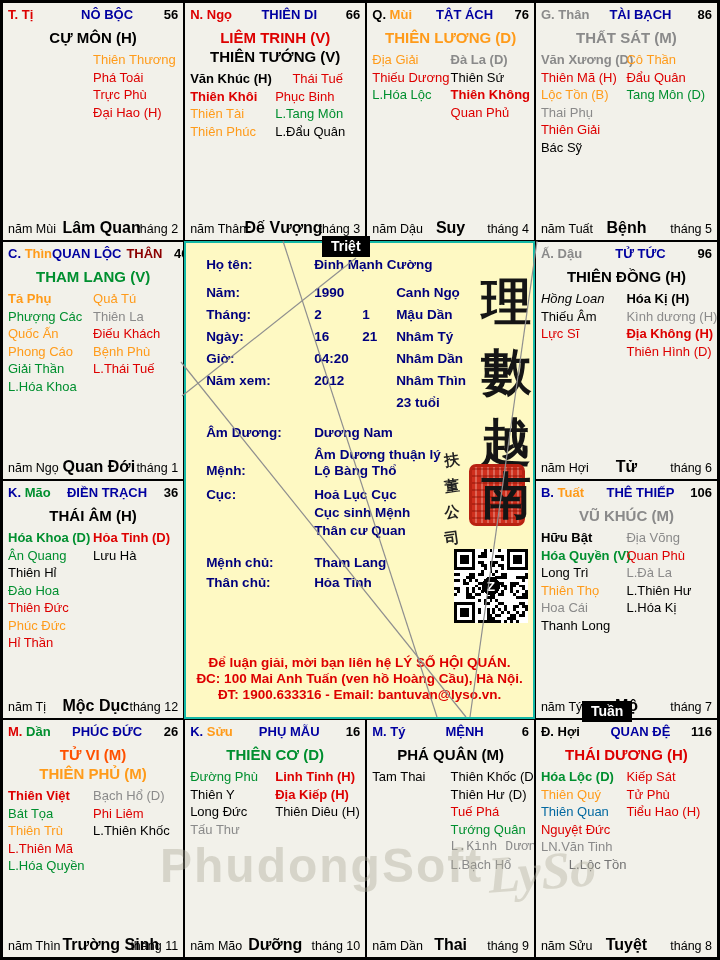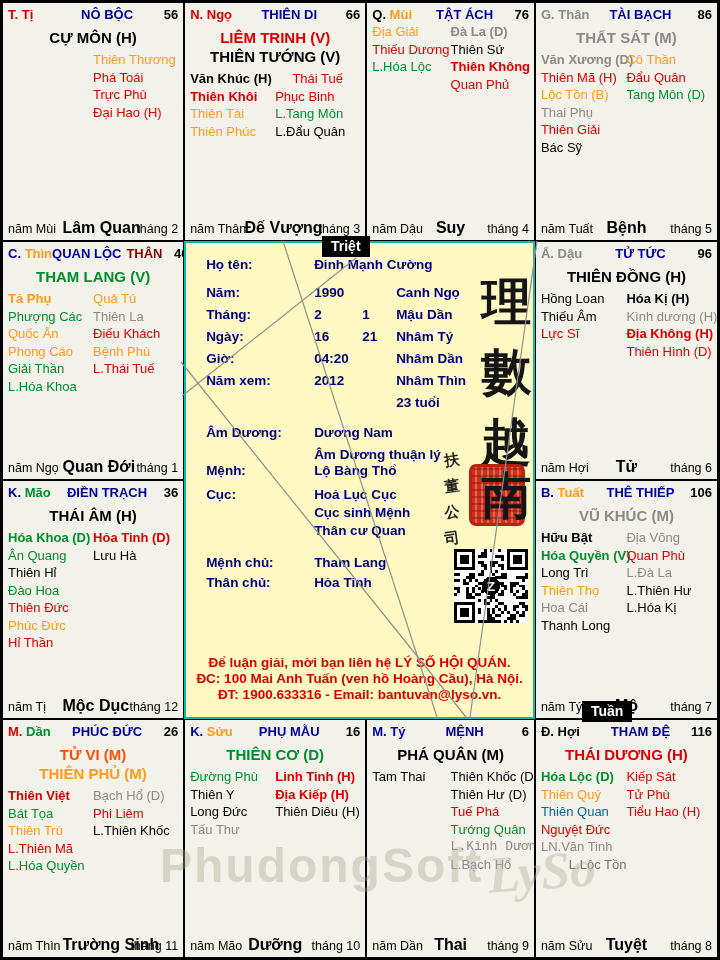--- a/index.html
+++ b/index.html
@@ -113,20 +113,23 @@
         <span class="nam">năm Thân</span>
         <span class="stage">Đế Vượng</span>
         <span class="thang">tháng 3</span>
       </div>
     </div>
   <div class="cell slot-mui">
       <div class="cell-head">
         <span class="canchi"><span style="color: rgb(0, 0, 0);">Q. </span><span style="color: rgb(255, 155, 26);">Mùi</span></span>
         <span class="house">TẬT ÁCH</span>
         <span class="num">76</span>
+      </div>
+      <div class="mains">
+        <div class="main-star" style="color: rgb(255, 155, 26);">THIÊN LƯƠNG (D)</div>
       </div>
       <div class="cols">
         <div class="col L">
           <div class="star" style="color: rgb(255, 155, 26);">Địa Giải</div>
           <div class="star" style="color: rgb(221, 0, 0);">Thiếu Dương</div>
           <div class="star" style="color: rgb(0, 143, 47);">L.Hóa Lộc</div>
         </div>
         <div class="col R">
           <div class="star b" style="color: rgb(138, 138, 138);">Đà La (D)</div>
           <div class="star" style="color: rgb(0, 0, 0);">Thiên Sứ</div>
@@ -475,21 +478,21 @@
       <div class="cell-head">
         <span class="canchi"><span style="color: rgb(138, 138, 138);">Ấ. </span><span style="color: rgb(138, 138, 138);">Dậu</span></span>
         <span class="house">TỬ TỨC</span>
         <span class="num">96</span>
       </div>
       <div class="mains">
         <div class="main-star" style="color: rgb(0, 0, 0);">THIÊN ĐỒNG (H)</div>
       </div>
       <div class="cols">
         <div class="col L">
-          <div class="star" style="color: rgb(0, 0, 0);">Hồng Loan</div>
+          <div class="star" style="color: rgb(0, 0, 0); font-style: italic;">Hồng Loan</div>
           <div class="star" style="color: rgb(0, 0, 0);">Thiếu Âm</div>
           <div class="star" style="color: rgb(221, 0, 0);">Lực Sĩ</div>
         </div>
         <div class="col R">
           <div class="star b" style="color: rgb(0, 0, 0);">Hóa Kị (H)</div>
           <div class="star" style="color: rgb(138, 138, 138);">Kình dương (H)</div>
           <div class="star b" style="color: rgb(221, 0, 0);">Địa Không (H)</div>
           <div class="star" style="color: rgb(221, 0, 0);">Thiên Hình (D)</div>
         </div>
       </div>
@@ -643,21 +646,21 @@
       </div>
       <div class="cell-foot">
         <span class="nam">năm Dần</span>
         <span class="stage">Thai</span>
         <span class="thang">tháng 9</span>
       </div>
     </div>
   <div class="cell slot-hoi">
       <div class="cell-head">
         <span class="canchi"><span style="color: rgb(0, 0, 0);">Đ. </span><span style="color: rgb(0, 0, 0);">Hợi</span></span>
-        <span class="house">THAM ĐỆ</span>
+        <span class="house">QUAN ĐỆ</span>
         <span class="num">116</span>
       </div>
       <div class="mains">
         <div class="main-star" style="color: rgb(221, 0, 0);">THÁI DƯƠNG (H)</div>
       </div>
       <div class="cols">
         <div class="col L">
           <div class="star b" style="color: rgb(0, 143, 47);">Hóa Lộc (D)</div>
           <div class="star" style="color: rgb(255, 155, 26);">Thiên Quý</div>
           <div class="star" style="color: #0369a1;">Thiên Quan</div>

